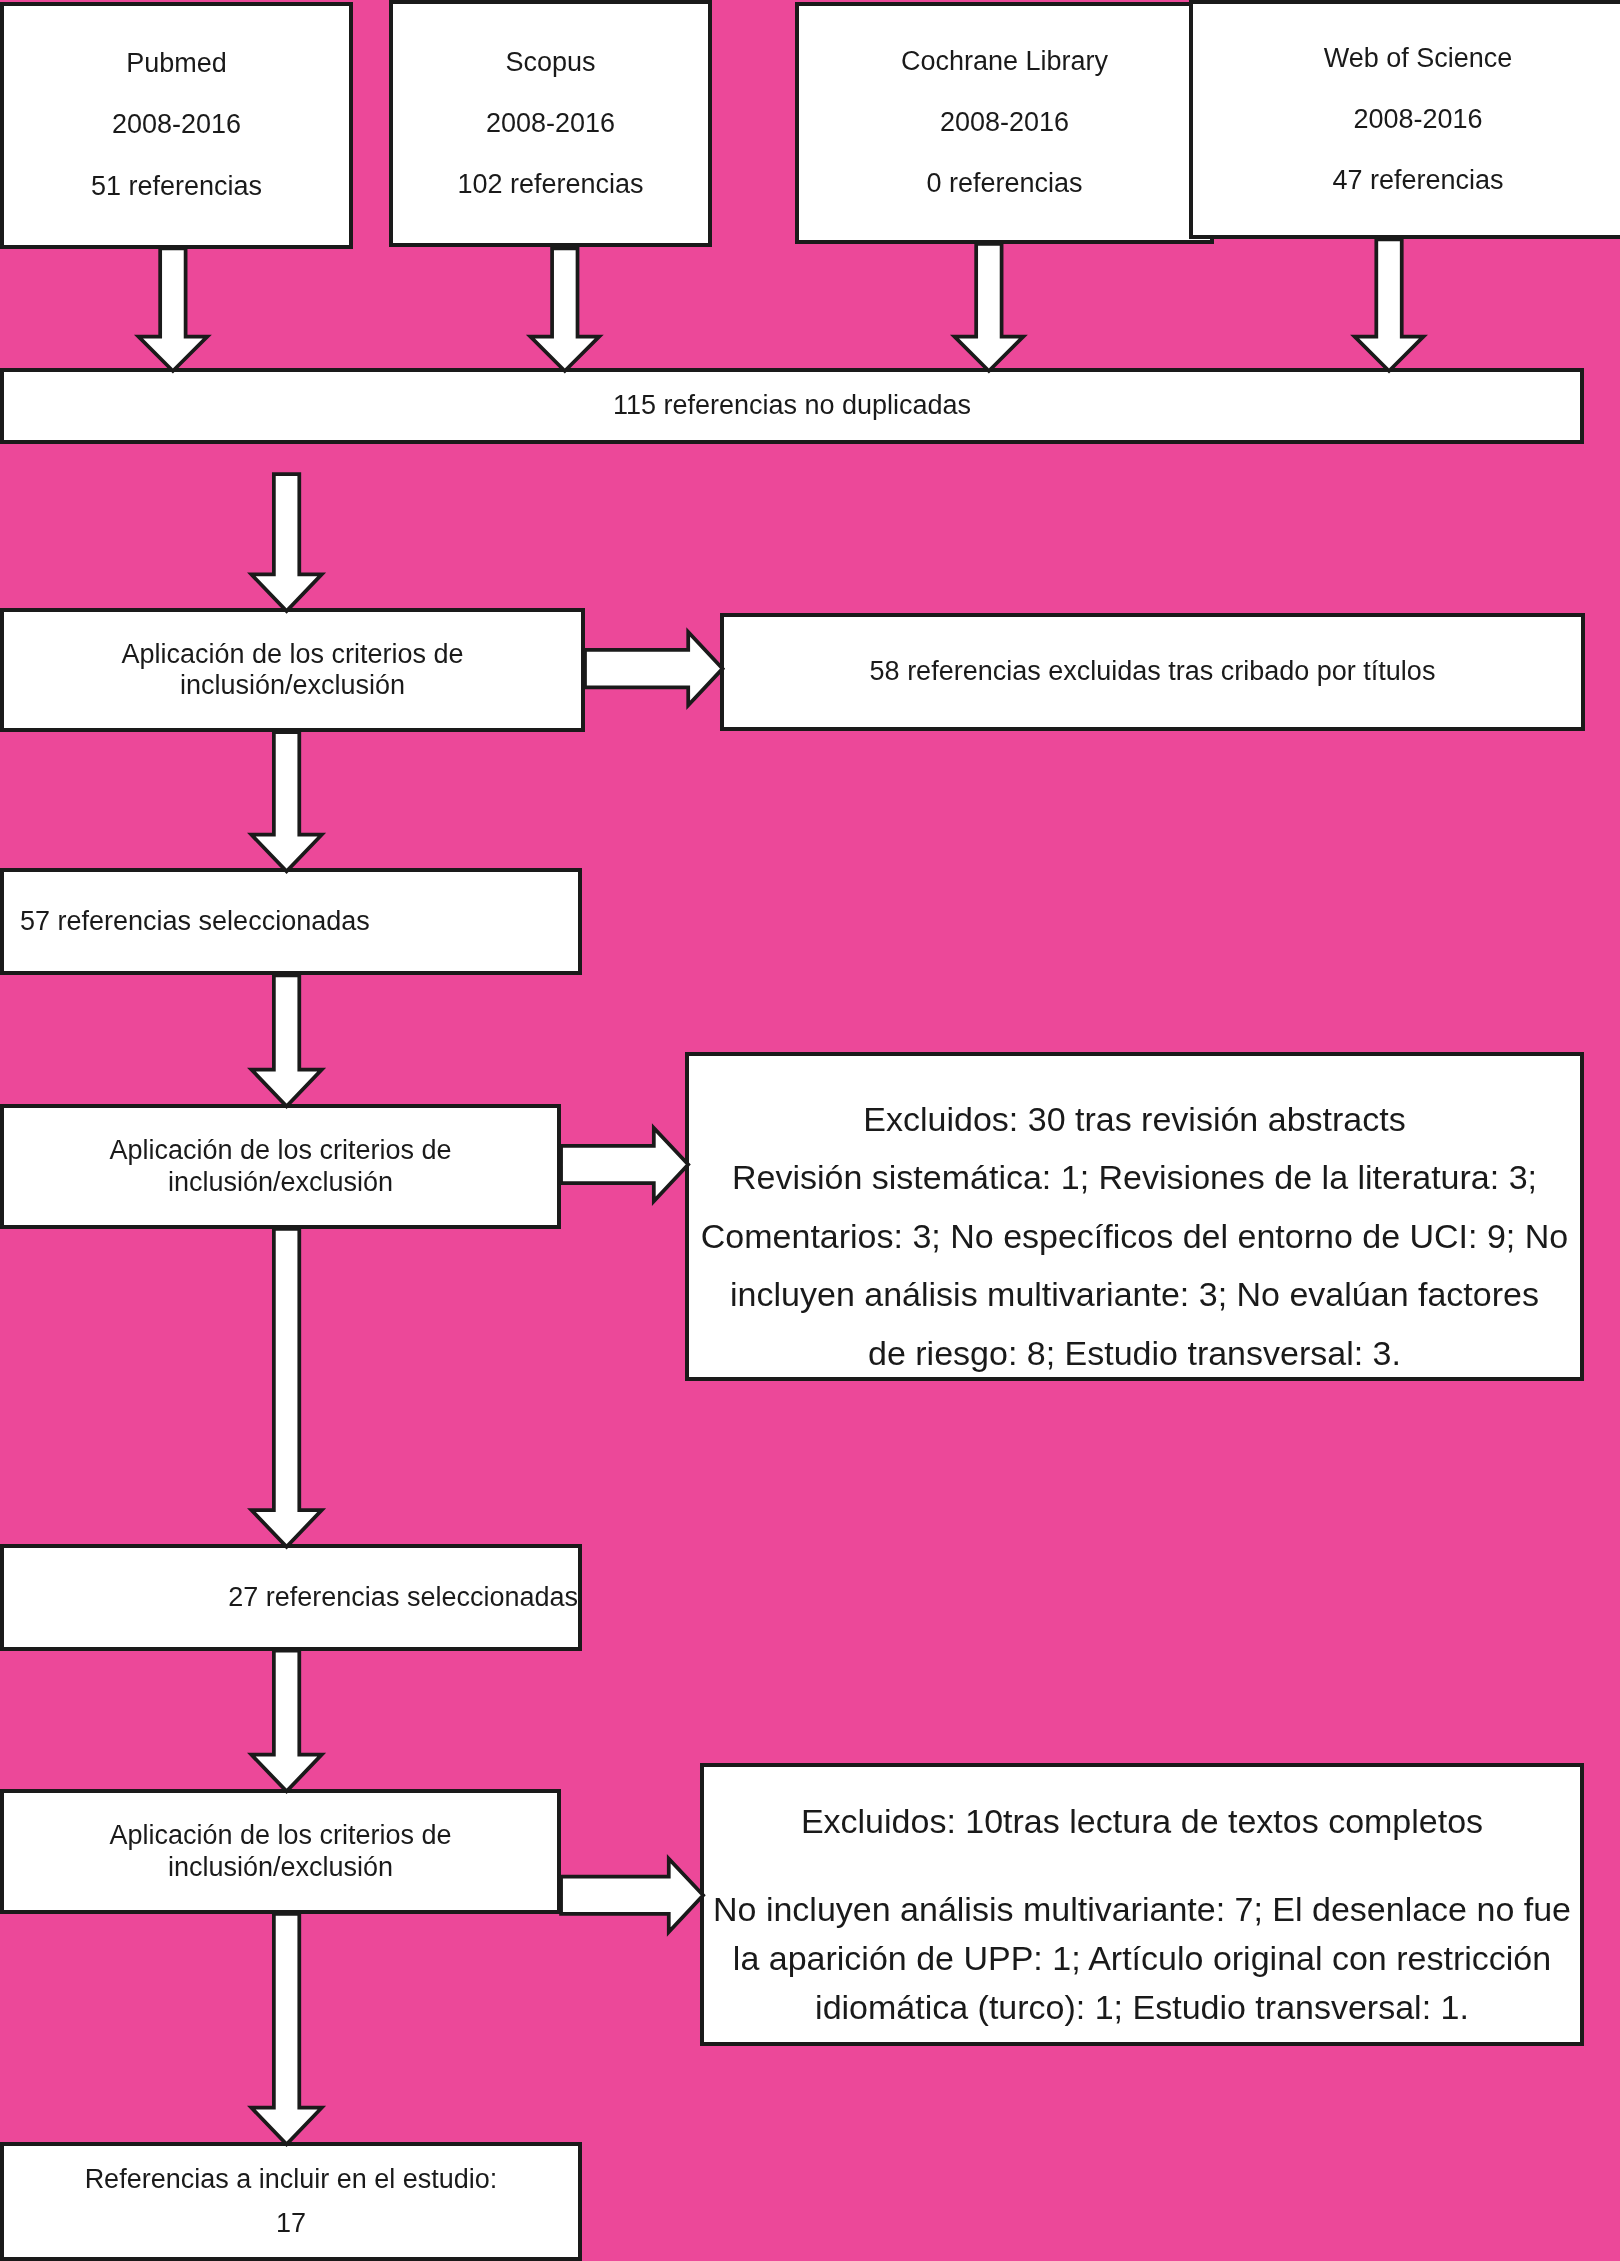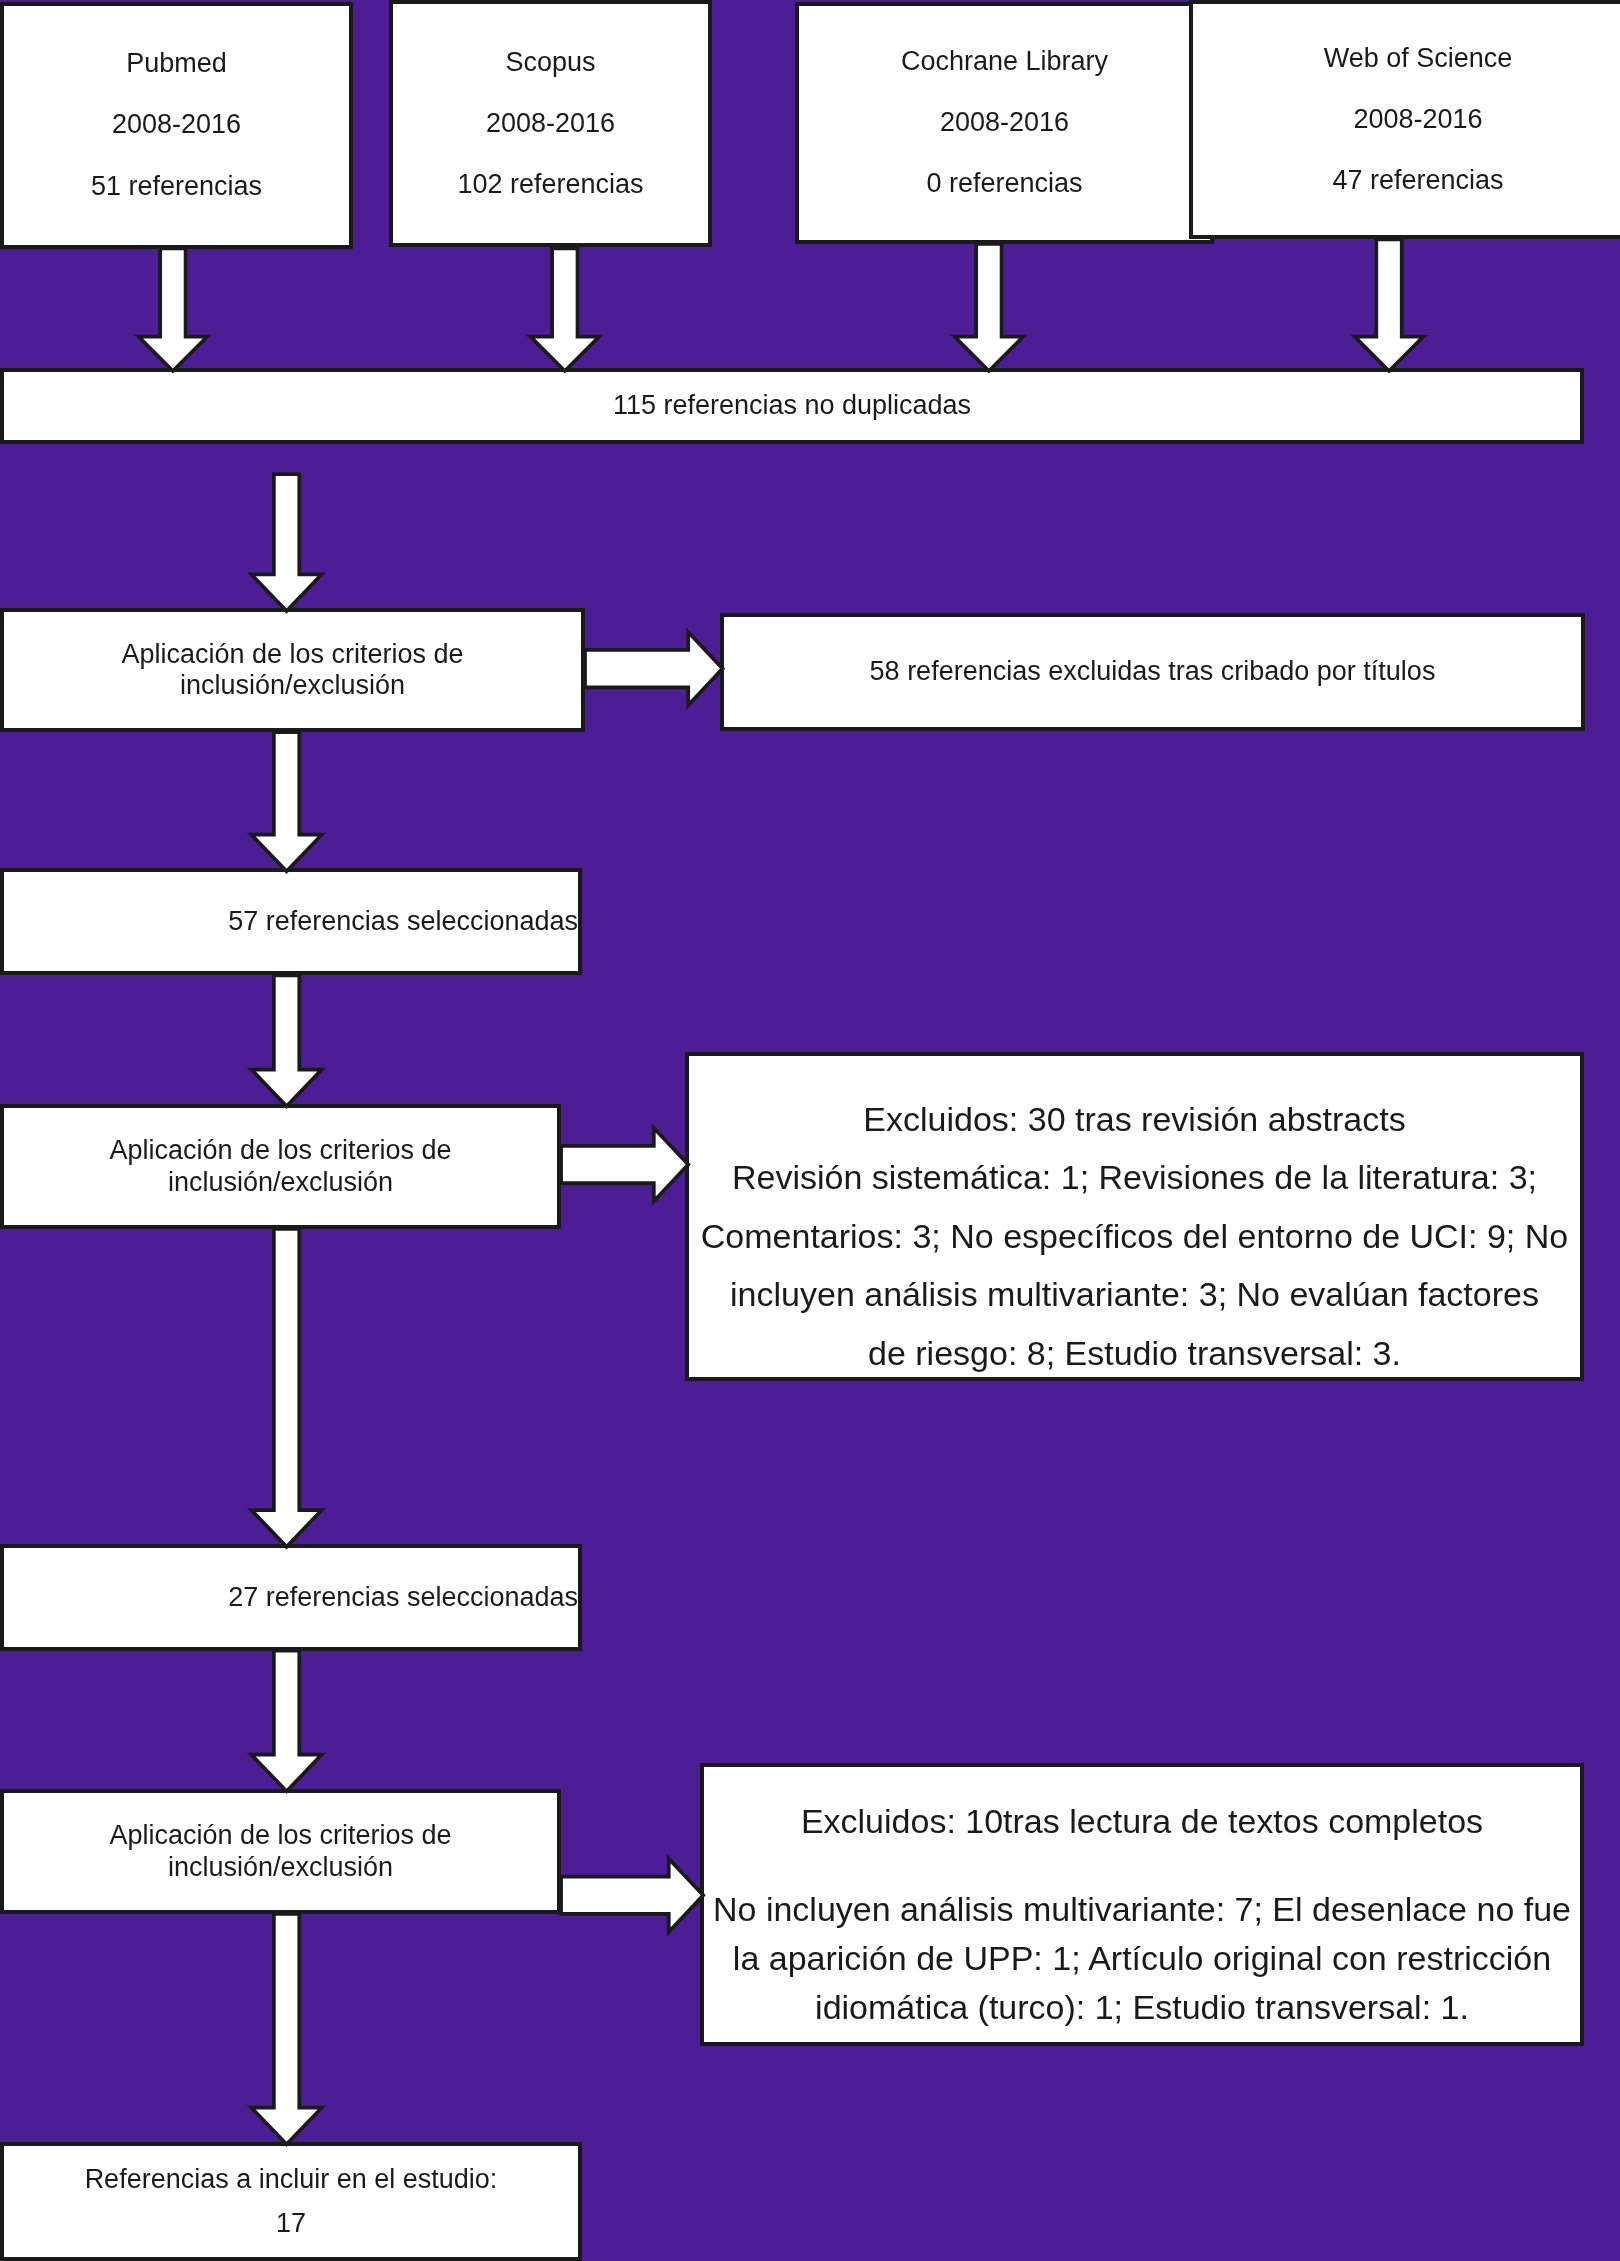--- a/index.html
+++ b/index.html
@@ -4,21 +4,21 @@
 <style>
   html, body {
     margin: 0;
     padding: 0;
     background: #ffffff;
   }
   #canvas {
     position: relative;
     width: 1621px;
     height: 2261px;
-    background: #4c1d95;
+    background: #ec4899;
     font-family: "Liberation Sans", sans-serif;
     color: #1a1a1a;
     overflow: hidden;
   }
   .node {
     position: absolute;
     box-sizing: border-box;
     border: 4.5px solid #1a1a1a;
     background: #ffffff;
     display: flex;
@@ -95,21 +95,21 @@
   <div class="node" style="left:0px; top:608px; width:585px; height:124px;">
     <span class="line">Aplicación de los criterios de</span>
     <span class="line">inclusión/exclusión</span>
   </div>
 
   <div class="node" style="left:720px; top:613px; width:865px; height:118px;">
     <span class="line">58 referencias excluidas tras cribado por títulos</span>
   </div>
 
   <div class="node" style="left:0px; top:868px; width:582px; height:107px;">
-    <span class="line" style="text-align:right; padding-left:16px; box-sizing:border-box;">57 referencias seleccionadas</span>
+    <span class="line" style="text-align:left; padding-left:16px; box-sizing:border-box;">57 referencias seleccionadas</span>
   </div>
 
   <div class="node" style="left:0px; top:1104px; width:561px; height:125px;">
     <span class="line">Aplicación de los criterios de</span>
     <span class="line">inclusión/exclusión</span>
   </div>
 
   <div class="node para" style="left:685px; top:1052px; width:899px; height:329px;">
     <span class="para-line">Excluidos: 30 tras revisión abstracts</span>
     <span class="gap"></span>

